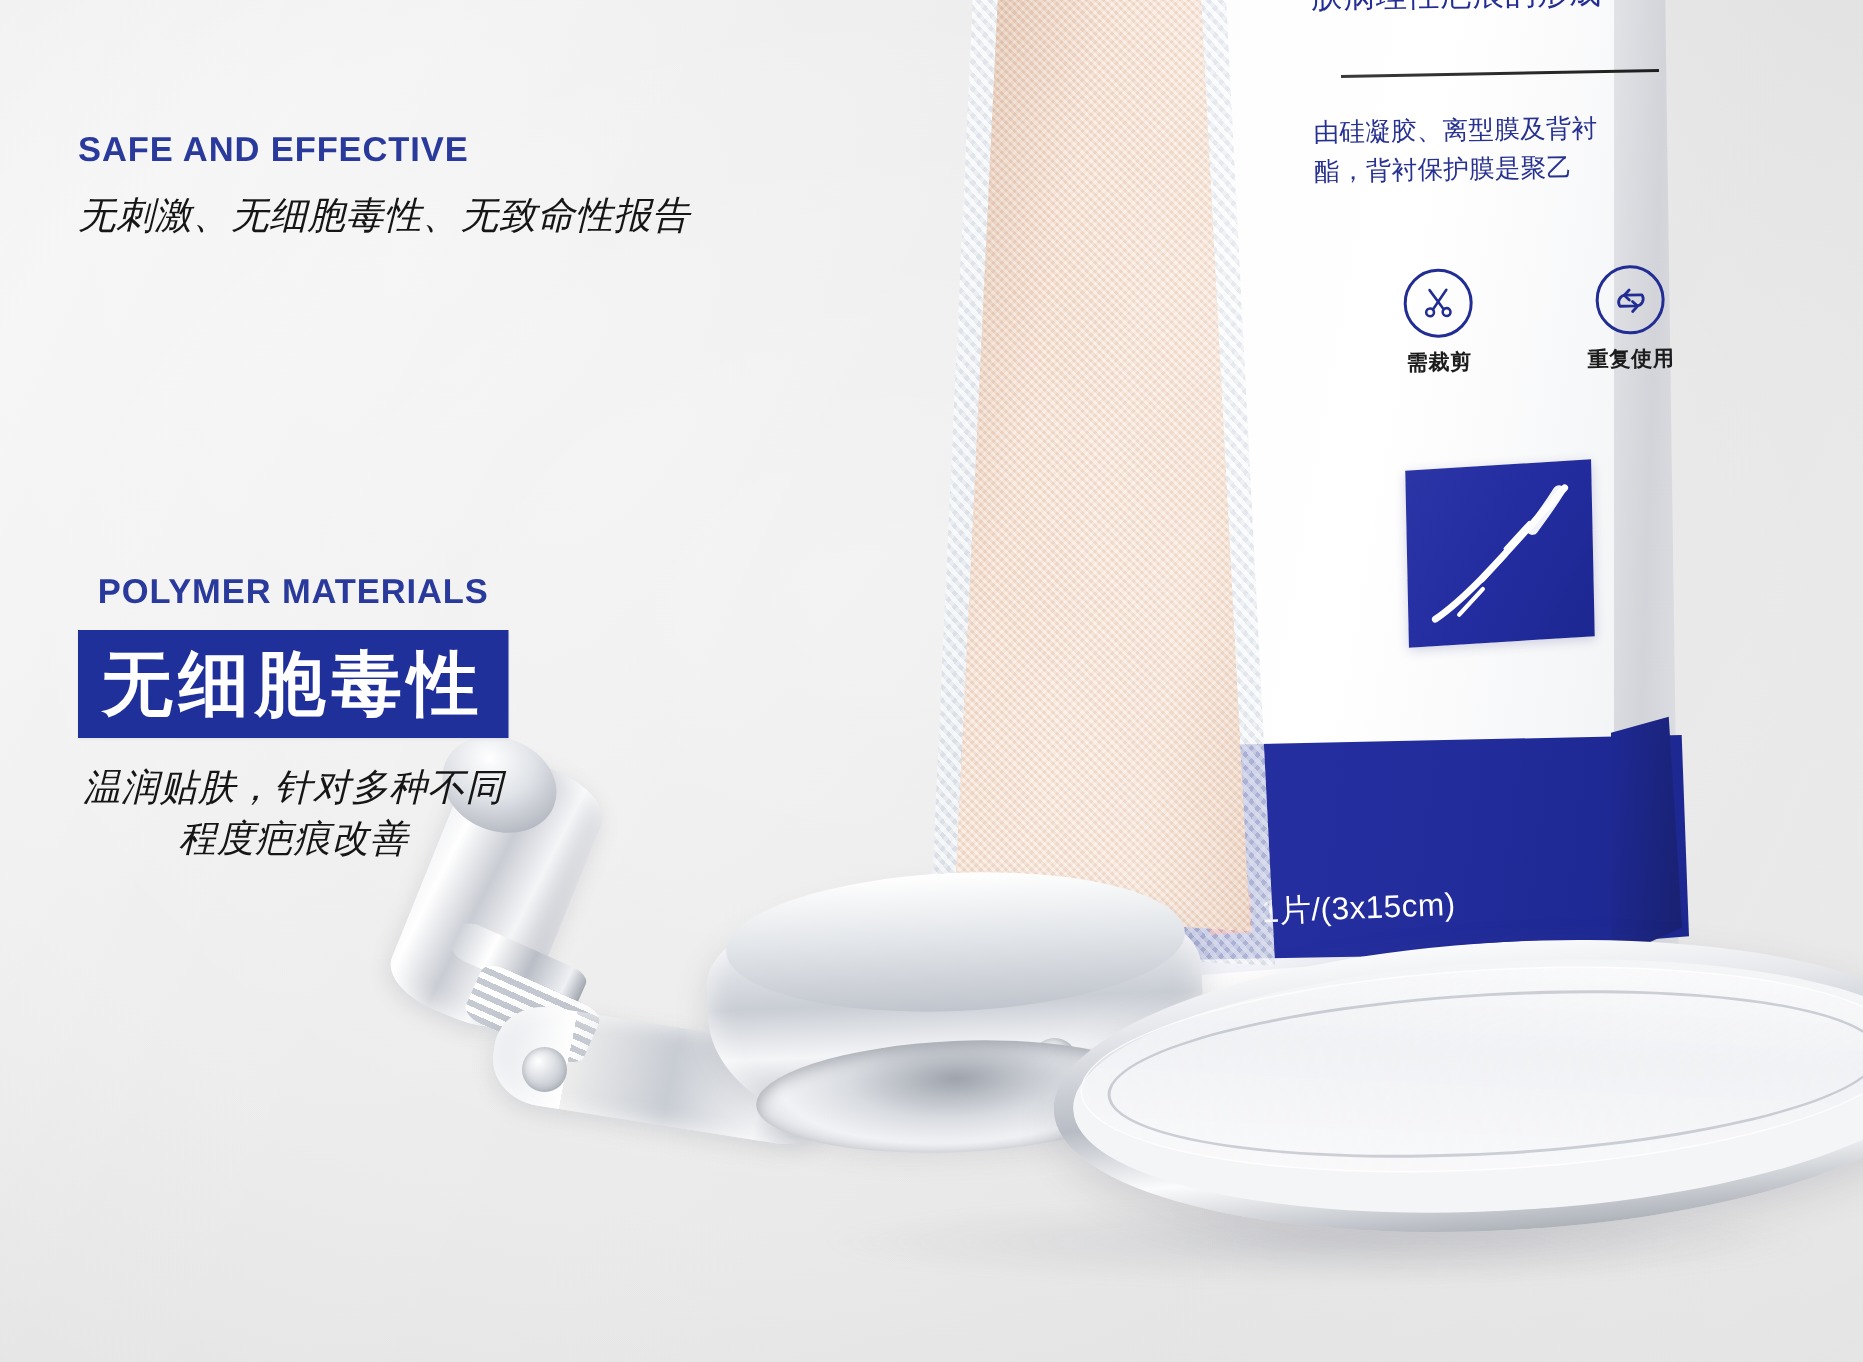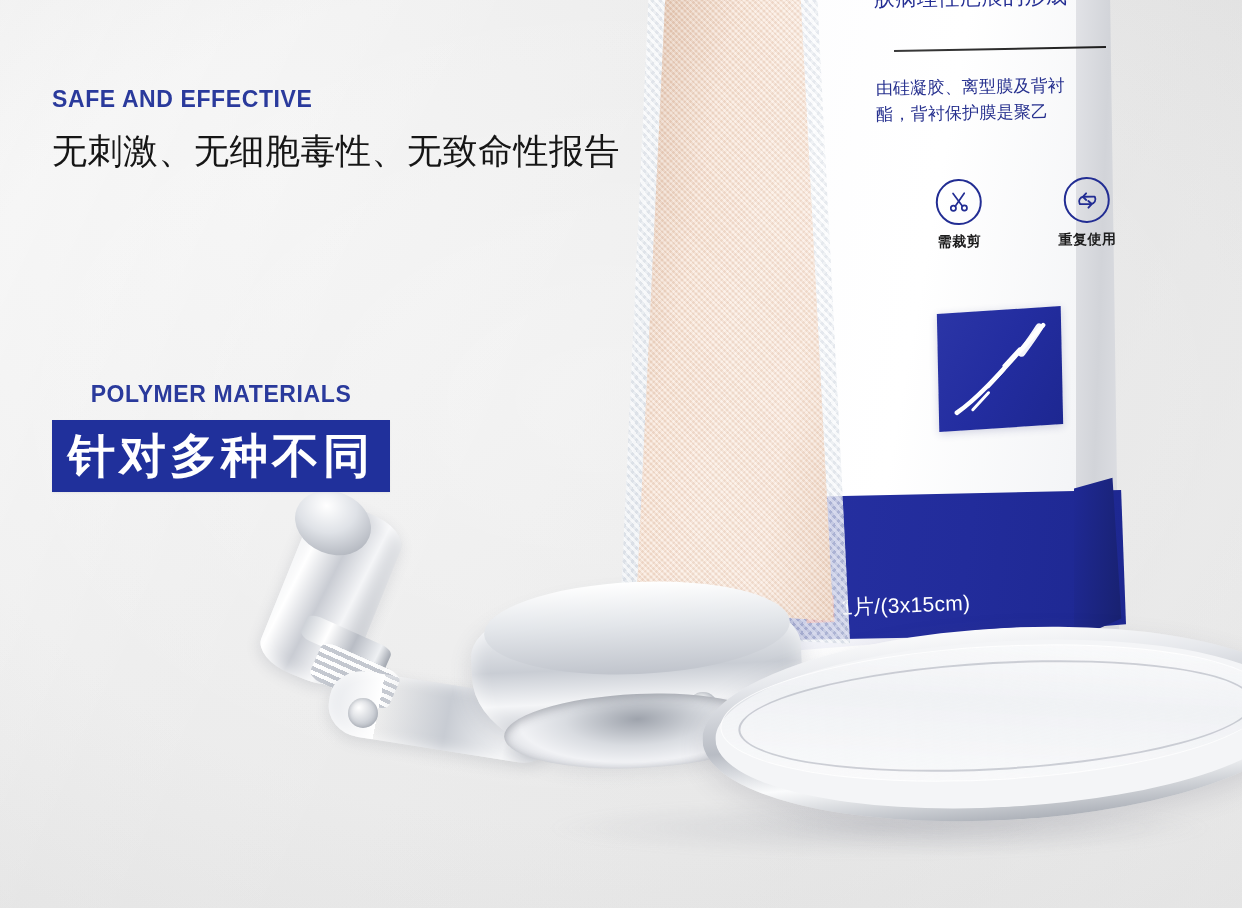--- a/index.html
+++ b/index.html
@@ -59,26 +59,27 @@
     font-weight:700;
     line-height:1;
     letter-spacing:4px;
     padding:12px 16px 13px 16px;
     white-space:nowrap;
     box-shadow:0 1px 2px rgba(0,0,0,0.06);
   }
   .subcopy{
     margin:17px 0 0 0;
     color:#161616;
-    font-size:35px;
+    font-size:25px;
     font-weight:400;
     line-height:1.34;
     letter-spacing:0.5px;
     white-space:pre-line;
     text-shadow:0 0 1px rgba(255,255,255,0.35);
+    font-style:italic;
   }
 
   
   #carton{
     position:absolute;
     left:636px; top:-30px;
     width:512px; height:720px;
     pointer-events:none;
   }
   
@@ -451,16 +452,18 @@
     <div id="big-ring-inner"></div>
   </div>
 
   <div class="copy-block" id="block-safe">
     <p class="eyebrow">SAFE AND EFFECTIVE</p>
     <p class="subcopy">无刺激、无细胞毒性、无致命性报告</p>
   </div>
 
   <div class="copy-block" id="block-polymer">
     <p class="eyebrow">POLYMER MATERIALS</p>
-    <div class="badge">针对多种不同</div>
+    <div class="badge">无细胞毒性</div>
+    <p class="subcopy">温润贴肤，针对多种不同
+程度疤痕改善</p>
   </div>
 
 </div>
 
 </body></html>

